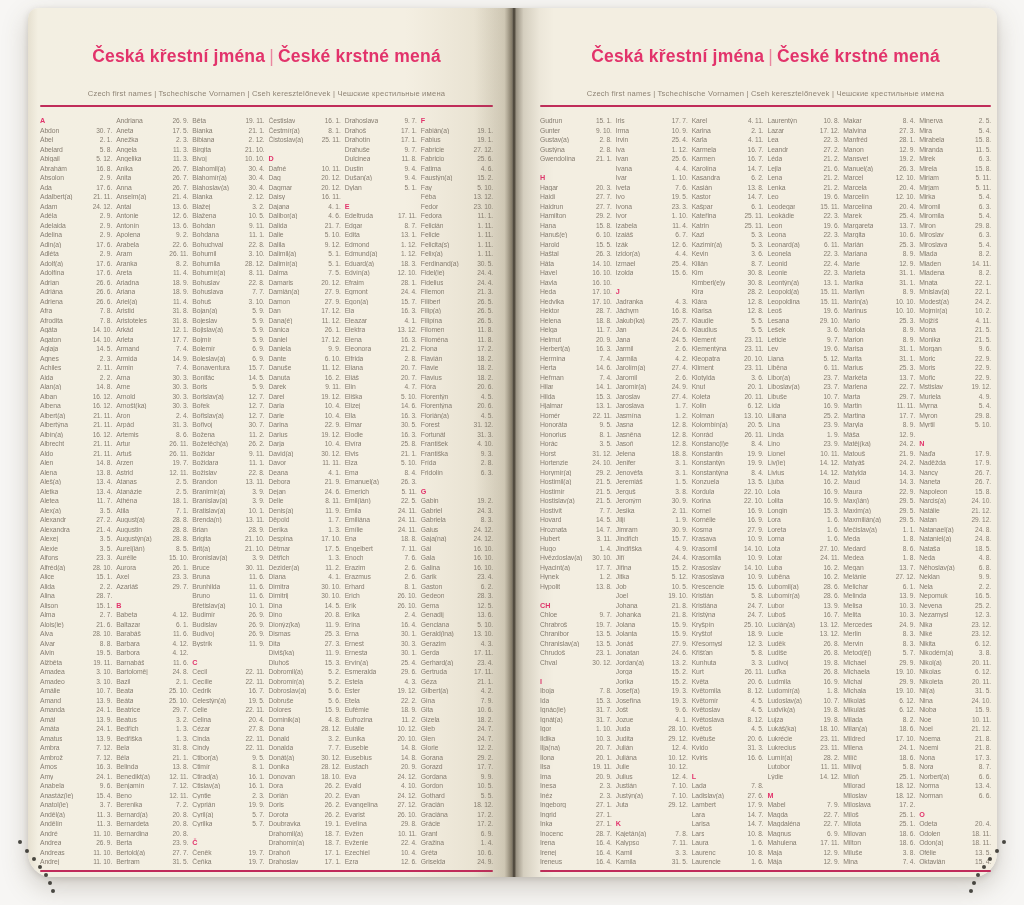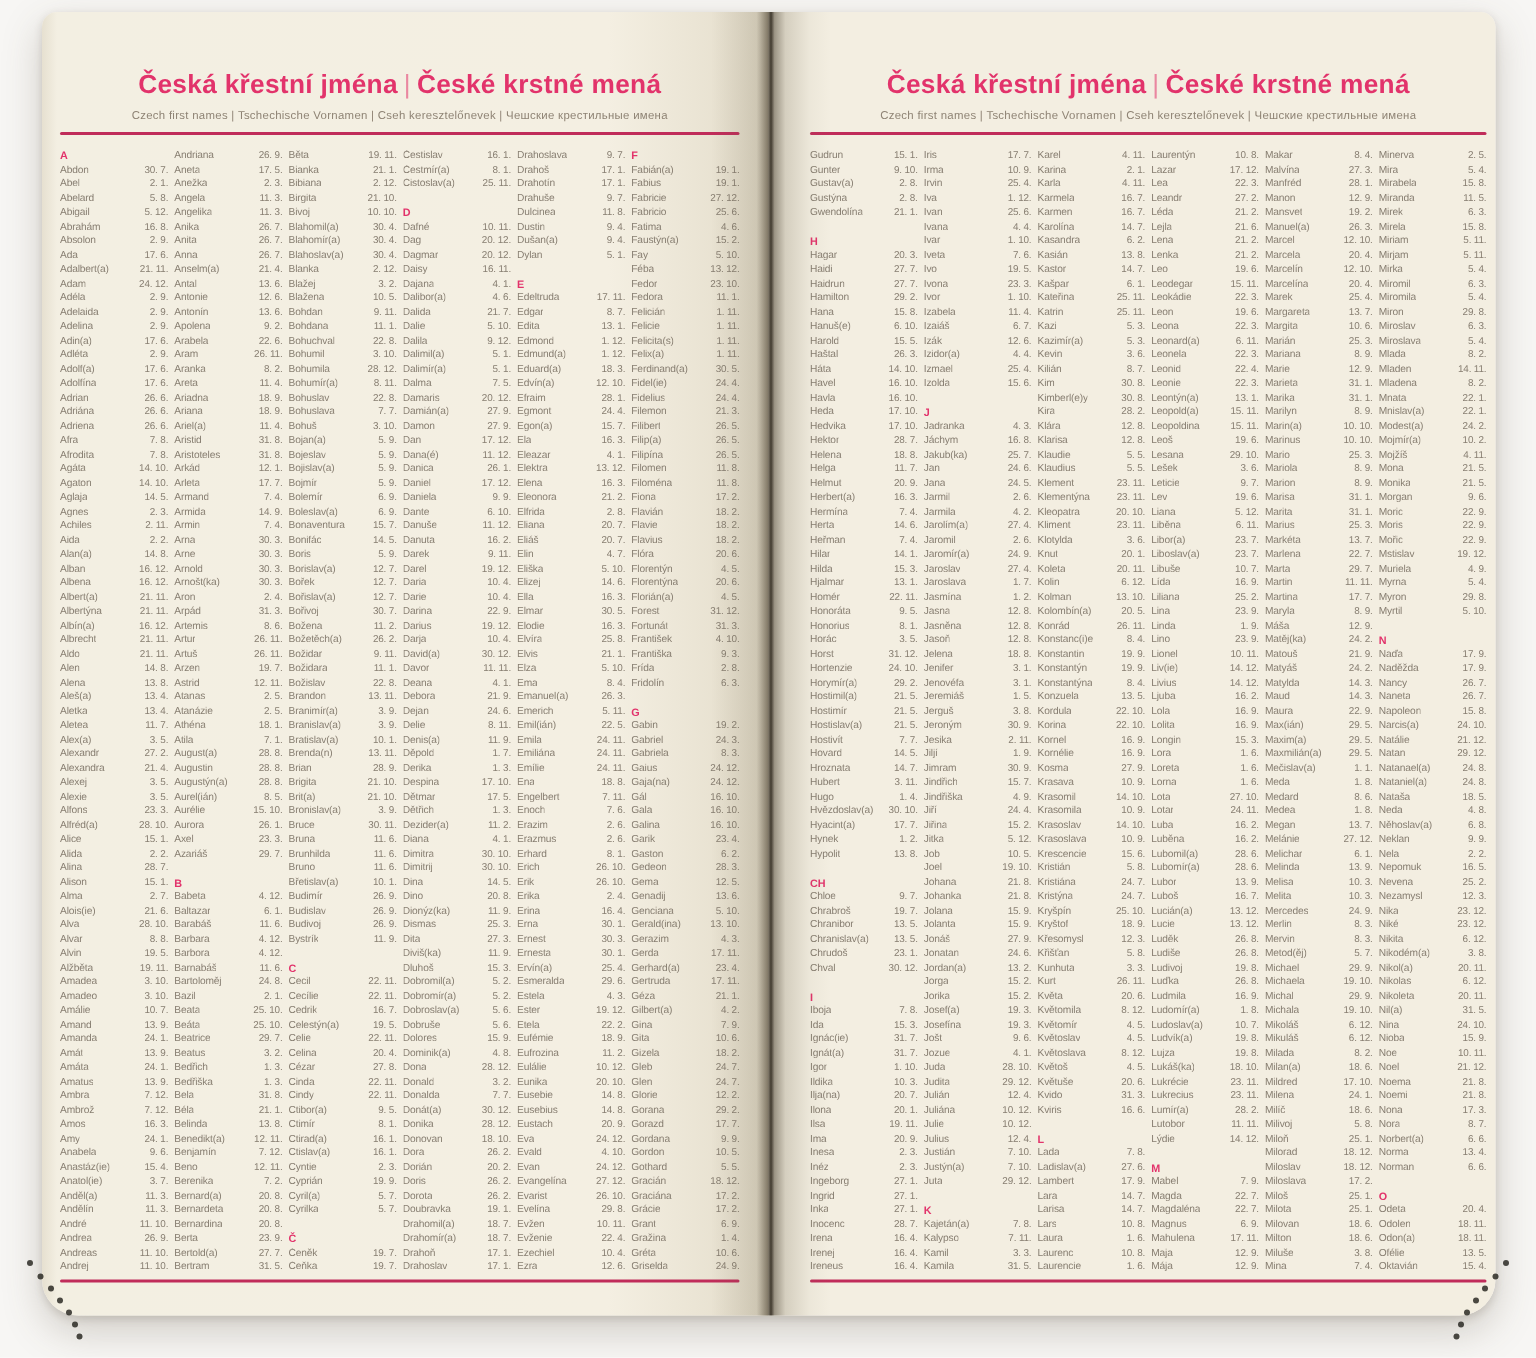--- a/index.html
+++ b/index.html
@@ -11,21 +11,21 @@
   .page{position:relative;box-sizing:border-box;height:100%;background:var(--page_cream,#f3eee1);}
   .page.left{width:484px;border-radius:10px 0 0 24px;padding:0 19px 0 12px;
         background:linear-gradient(90deg,#e6e0d0 0px,#f3efe2 10px,#f4efe2 78%,#e4ddcb 99%,#d6cebb 100%);}
   .page.right{width:485px;border-radius:0 10px 24px 0;padding:0 6px 0 28px;
         background:linear-gradient(90deg,#cfc7b3 0px,#e3dccb 10px,#efead b 0,#efeadb 26px,#f4efe2 55px,#f4efe2 97%,#e9e3d3 100%);}
   .spine{position:absolute;top:0;bottom:0;left:446px;width:80px;pointer-events:none;border-radius:0;
         background:linear-gradient(90deg,rgba(105,95,70,0) 0%,rgba(105,95,70,.18) 38%,rgba(70,60,42,.55) 47%,rgba(40,33,22,.88) 50%,rgba(70,60,42,.5) 53%,rgba(105,95,70,.22) 62%,rgba(105,95,70,.05) 82%,rgba(105,95,70,0) 100%);}
   .page-header{text-align:center;}
   .title{margin:38px 0 0 0;font-size:17.5px;line-height:20px;font-weight:bold;color:var(--accent_pink,#e2336b);letter-spacing:.2px;}
   .tdiv{font-weight:normal;opacity:.55;padding:0 4px;}
-  .subtitle{margin:6px 0 0 0;font-size:7.6px;line-height:9px;color:var(--subtitle_brown,#8e8374);letter-spacing:.2px;}
+  .subtitle{margin:23px 0 0 0;font-size:7.6px;line-height:9px;color:var(--subtitle_brown,#8e8374);letter-spacing:.2px;}
   .rule{height:2px;background:var(--rule_red,#c02c5a);border-radius:1px;}
   .rule.top{margin-top:7px;}
   .rule.bottom{margin-top:2px;}
   .cols{display:flex;gap:4px;height:752px;margin-top:9px;}
   .col{flex:1 1 0;min-width:0;}
   .row{height:9.51px;display:flex;justify-content:space-between;align-items:center;white-space:nowrap;}
   .row .nm{font-size:6.8px;color:var(--text_gray,#877e71);letter-spacing:-.1px;overflow:hidden;}
   .row .dt{font-size:6.6px;color:var(--text_gray,#877e71);letter-spacing:-.1px;margin-left:2px;}
   .row.section{font-size:7.2px;font-weight:bold;color:var(--accent_pink,#e2336b);}
   .stitch-dot{position:absolute;width:4px;height:4px;border-radius:50%;background:#2c2a25;opacity:.85;}

